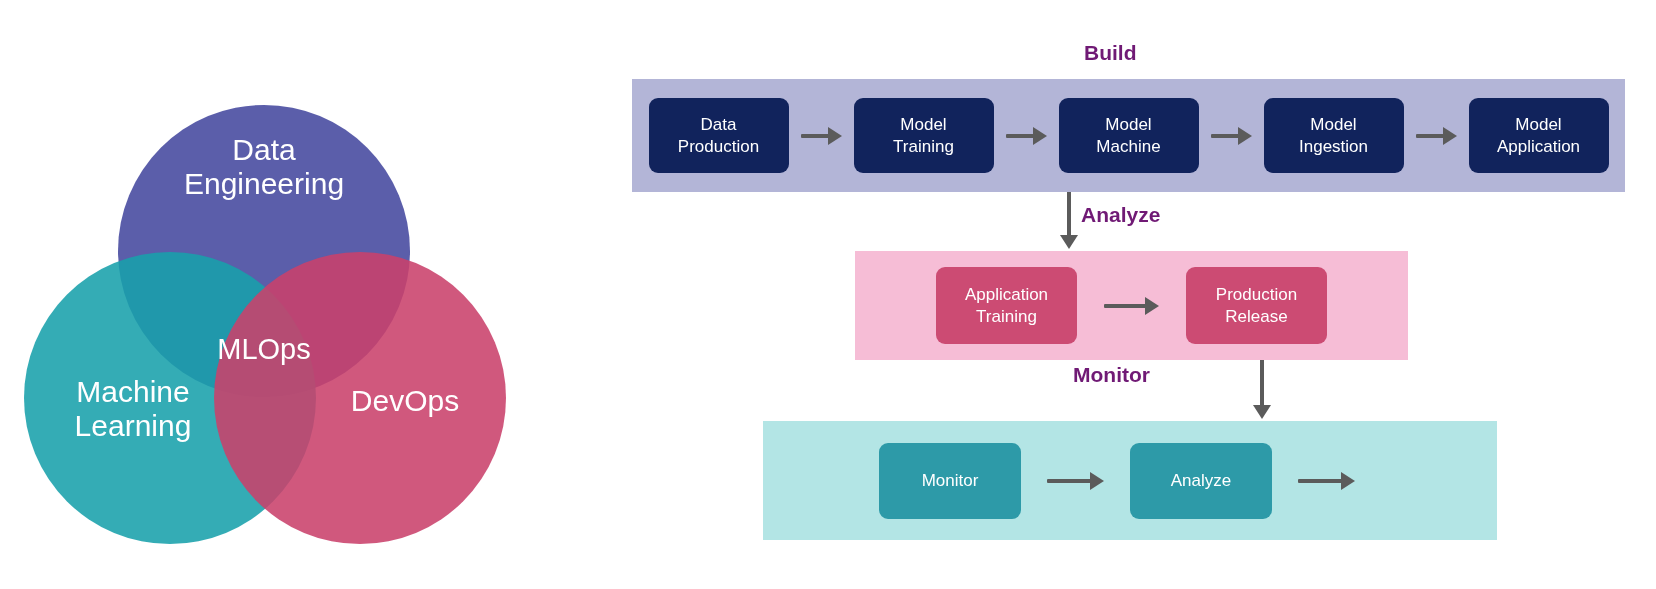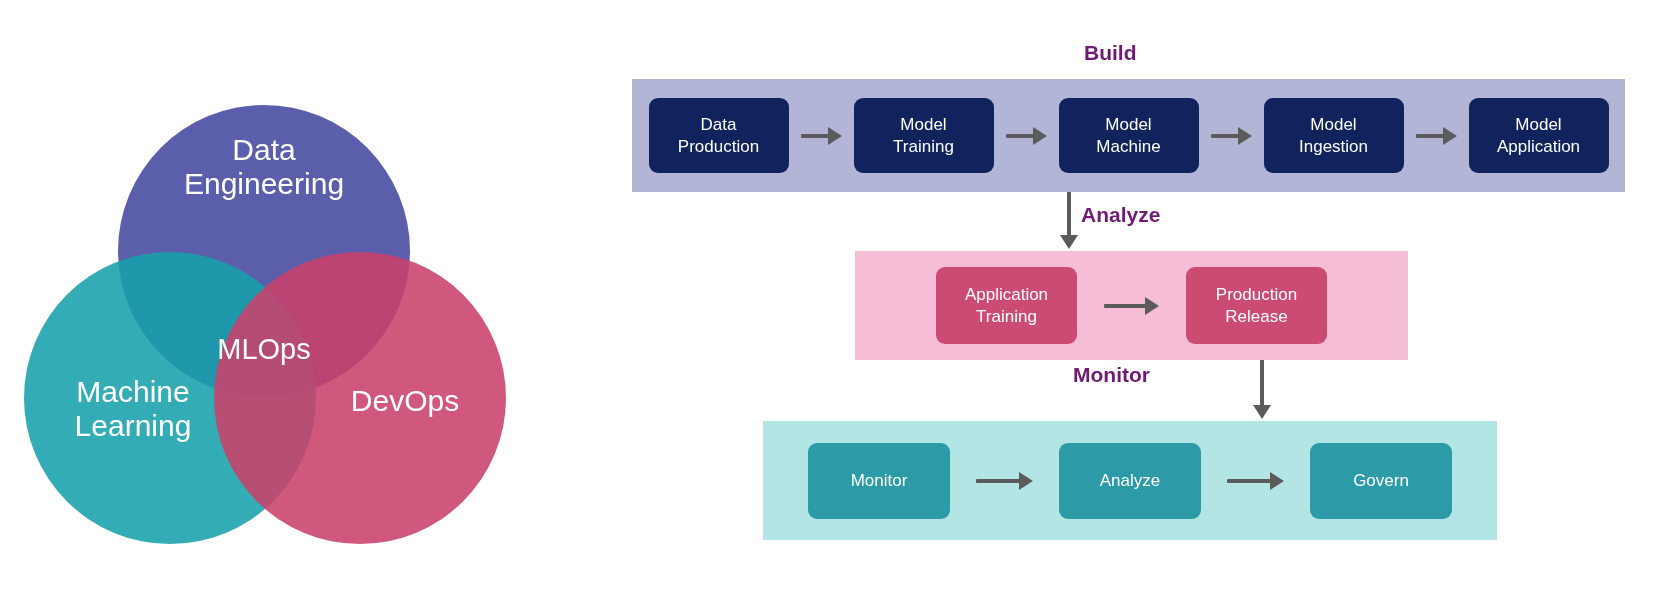--- a/index.html
+++ b/index.html
@@ -281,19 +281,16 @@
         <div class="shaft"></div>
         <div class="head"></div>
       </div>
       <div class="node">
         <span>Analyze</span>
       </div>
       <div class="h-arrow">
         <div class="shaft"></div>
         <div class="head"></div>
       </div>
-      <div class="node">
-        <span>Govern</span>
-      </div>
     </div>
   </div>
 
 </div>
 
 </body></html>

